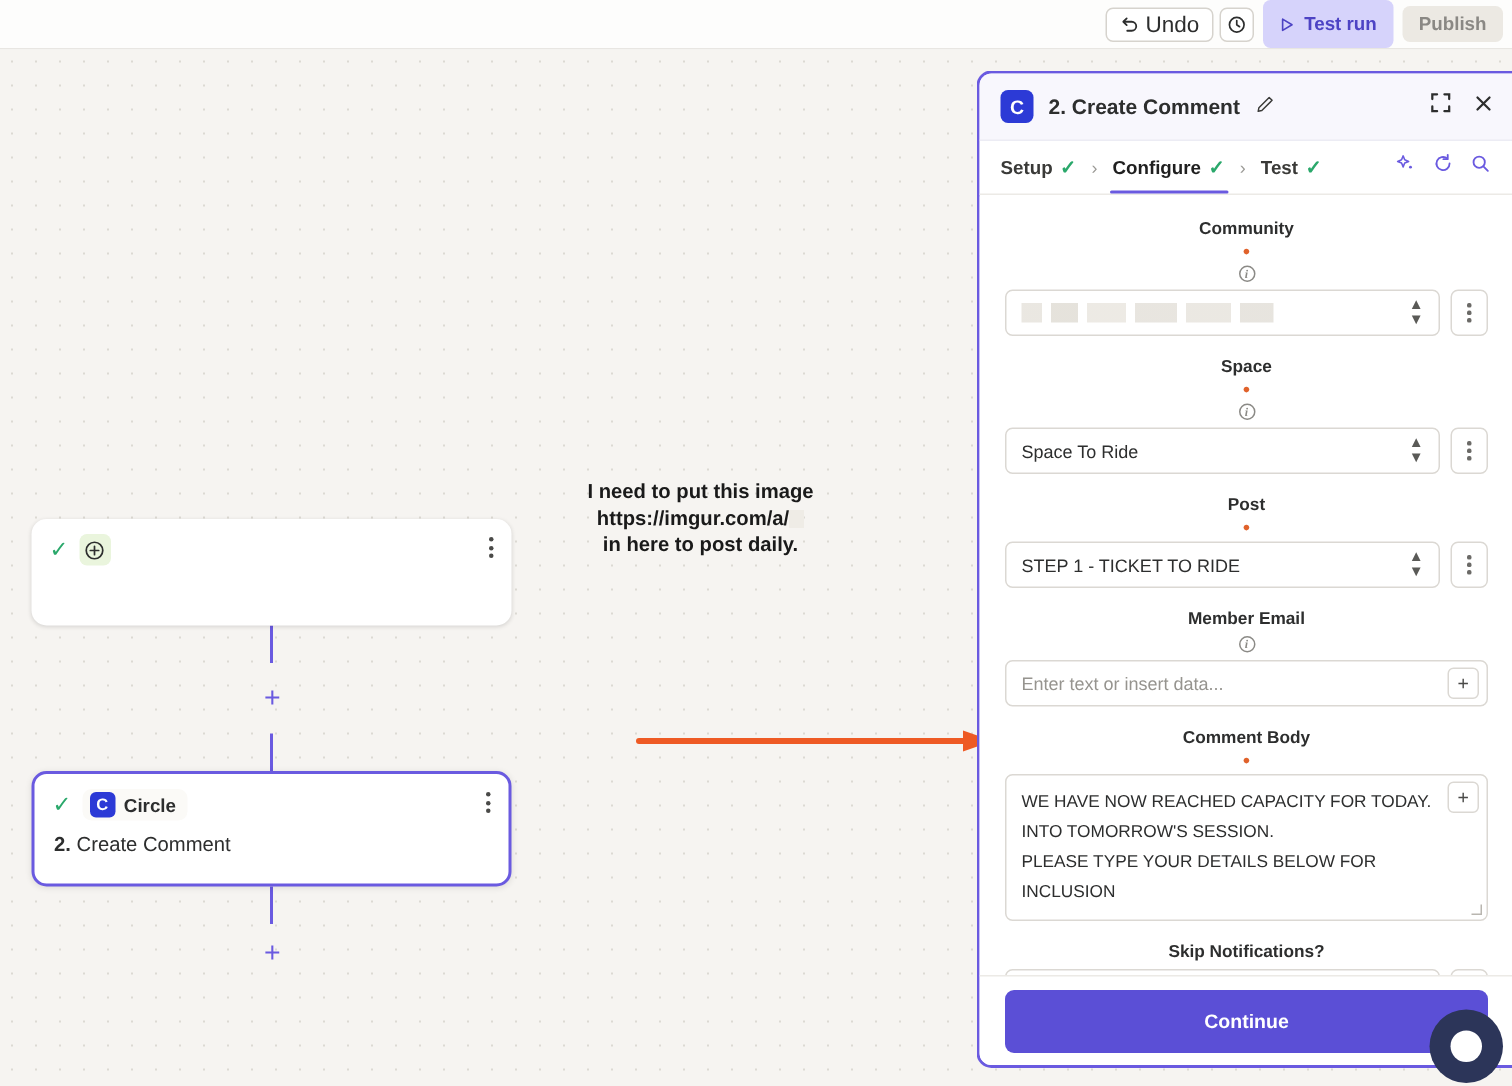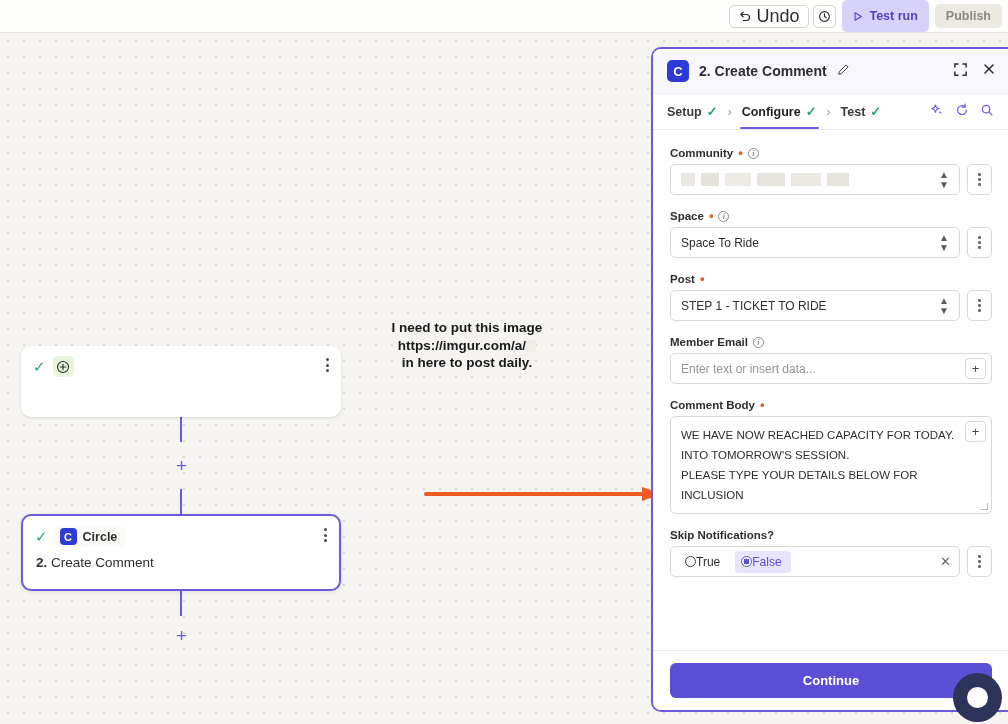--- a/index.html
+++ b/index.html
@@ -15,21 +15,21 @@
     position: absolute; left: 0; top: 0; width: 1008px; height: 33px;
     background: #fdfdfc; border-bottom: 1px solid #e8e6e2;
     display: flex; align-items: center; justify-content: flex-end;
     padding-right: 6px; gap: 6px;
   }
   .undo-group { display: flex; align-items: center; gap: 4px; }
   .btn-undo {
     display: flex; align-items: center; gap: 5px;
     height: 23px; padding: 0 9px;
     border: 1px solid #d6d3cd; border-radius: 5px;
-    background: #ffffff; color: #2d2e2e; font-size: 18px;
+    background: #ffffff; color: #2d2e2e; font-size: 15px;
     font-family: "Liberation Sans", sans-serif;
   }
   .btn-icon-sq {
     width: 23px; height: 23px; border: 1px solid #d6d3cd; border-radius: 5px;
     background: #ffffff; display: flex; align-items: center; justify-content: center;
   }
   .btn-testrun {
     display: flex; align-items: center; gap: 6px;
     height: 32px; padding: 0 11px; border: none; border-radius: 5px;
     background: #d6d3fb; color: #4d43c4; font-size: 12.5px; font-weight: bold;
@@ -146,21 +146,21 @@
   .chev { color: #9b9a96; font-size: 12px; }
   .tab-tools { margin-left: auto; display: flex; align-items: center; gap: 11px; color: #6a5ae0; }
 
   .panel-body {
     position: absolute; top: 82px; bottom: 60px; left: 0; right: 0;
     overflow: hidden; padding: 16px 16px 0 17px; background: #fff;
   }
   .field { margin-bottom: 15px; }
   .flabel {
     display: flex; align-items: center; gap: 5px;
-    font-size: 11.5px; font-weight: bold; color: #2d2e2e; margin-bottom: 5px;
+    font-size: 11.5px; font-weight: bold; color: #2d2e2e; margin-bottom: 5px; flex-direction: column;
   }
   .req { color: #e0622b; font-size: 13px; line-height: 8px; }
   .info {
     width: 11px; height: 11px; border-radius: 50%; border: 1px solid #8b8a86;
     color: #8b8a86; font-size: 8px; line-height: 9.5px; text-align: center;
     font-family: "Liberation Serif", serif; font-style: italic; font-weight: bold;
   }
   .frow { display: flex; align-items: stretch; gap: 7px; }
   .ctrl {
     flex: 1; min-height: 31px; border: 1px solid #dbd8d3; border-radius: 5px;
@@ -208,21 +208,21 @@
           display: inline-block; }
   .radio-opt.sel .rdot { border-color: #5b4fd6; background: radial-gradient(#5b4fd6 0 45%, #fff 48%); }
   .x-clear { margin-left: auto; color: #6b6a67; font-size: 13px; }
 
   .panel-foot {
     position: absolute; left: 0; right: 0; bottom: 0; height: 60px;
     background: #fff; border-top: 1px solid #eceae6;
     display: flex; align-items: center; padding: 0 16px 0 17px;
   }
   .btn-continue {
-    flex: 1; height: 35px; border: none; border-radius: 6px;
+    flex: 1; height: 42px; border: none; border-radius: 6px;
     background: #5b4fd6; color: #fff; font-size: 13px; font-weight: bold;
     font-family: "Liberation Sans", sans-serif;
   }
   .chat-bubble {
     position: absolute; right: 6px; bottom: 2px; width: 49px; height: 49px;
     border-radius: 50%; background: #2c3559;
     display: flex; align-items: center; justify-content: center;
   }
   .chat-bubble .inner { width: 21px; height: 21px; border-radius: 50%; background: #fff; }
 </style>

